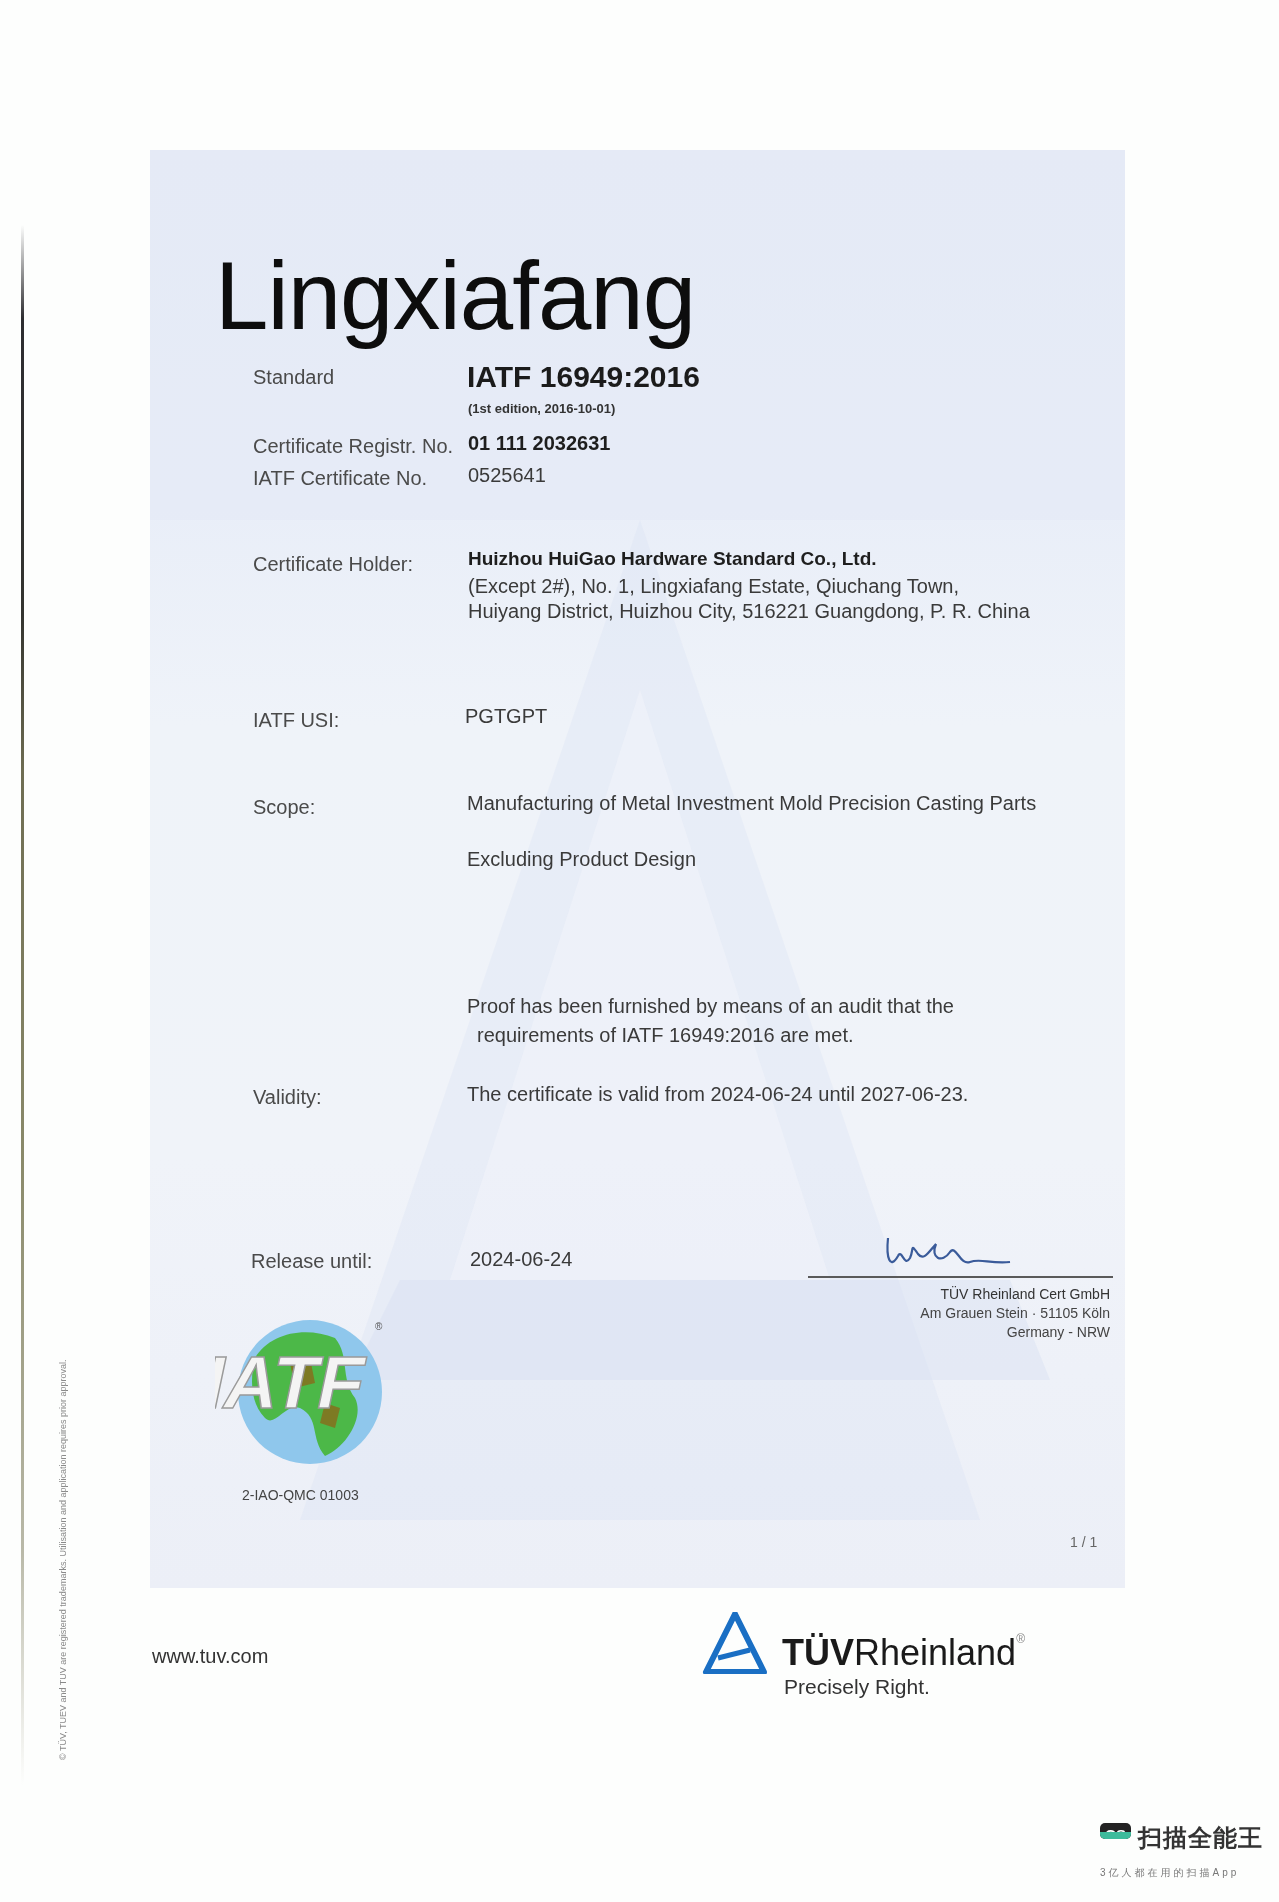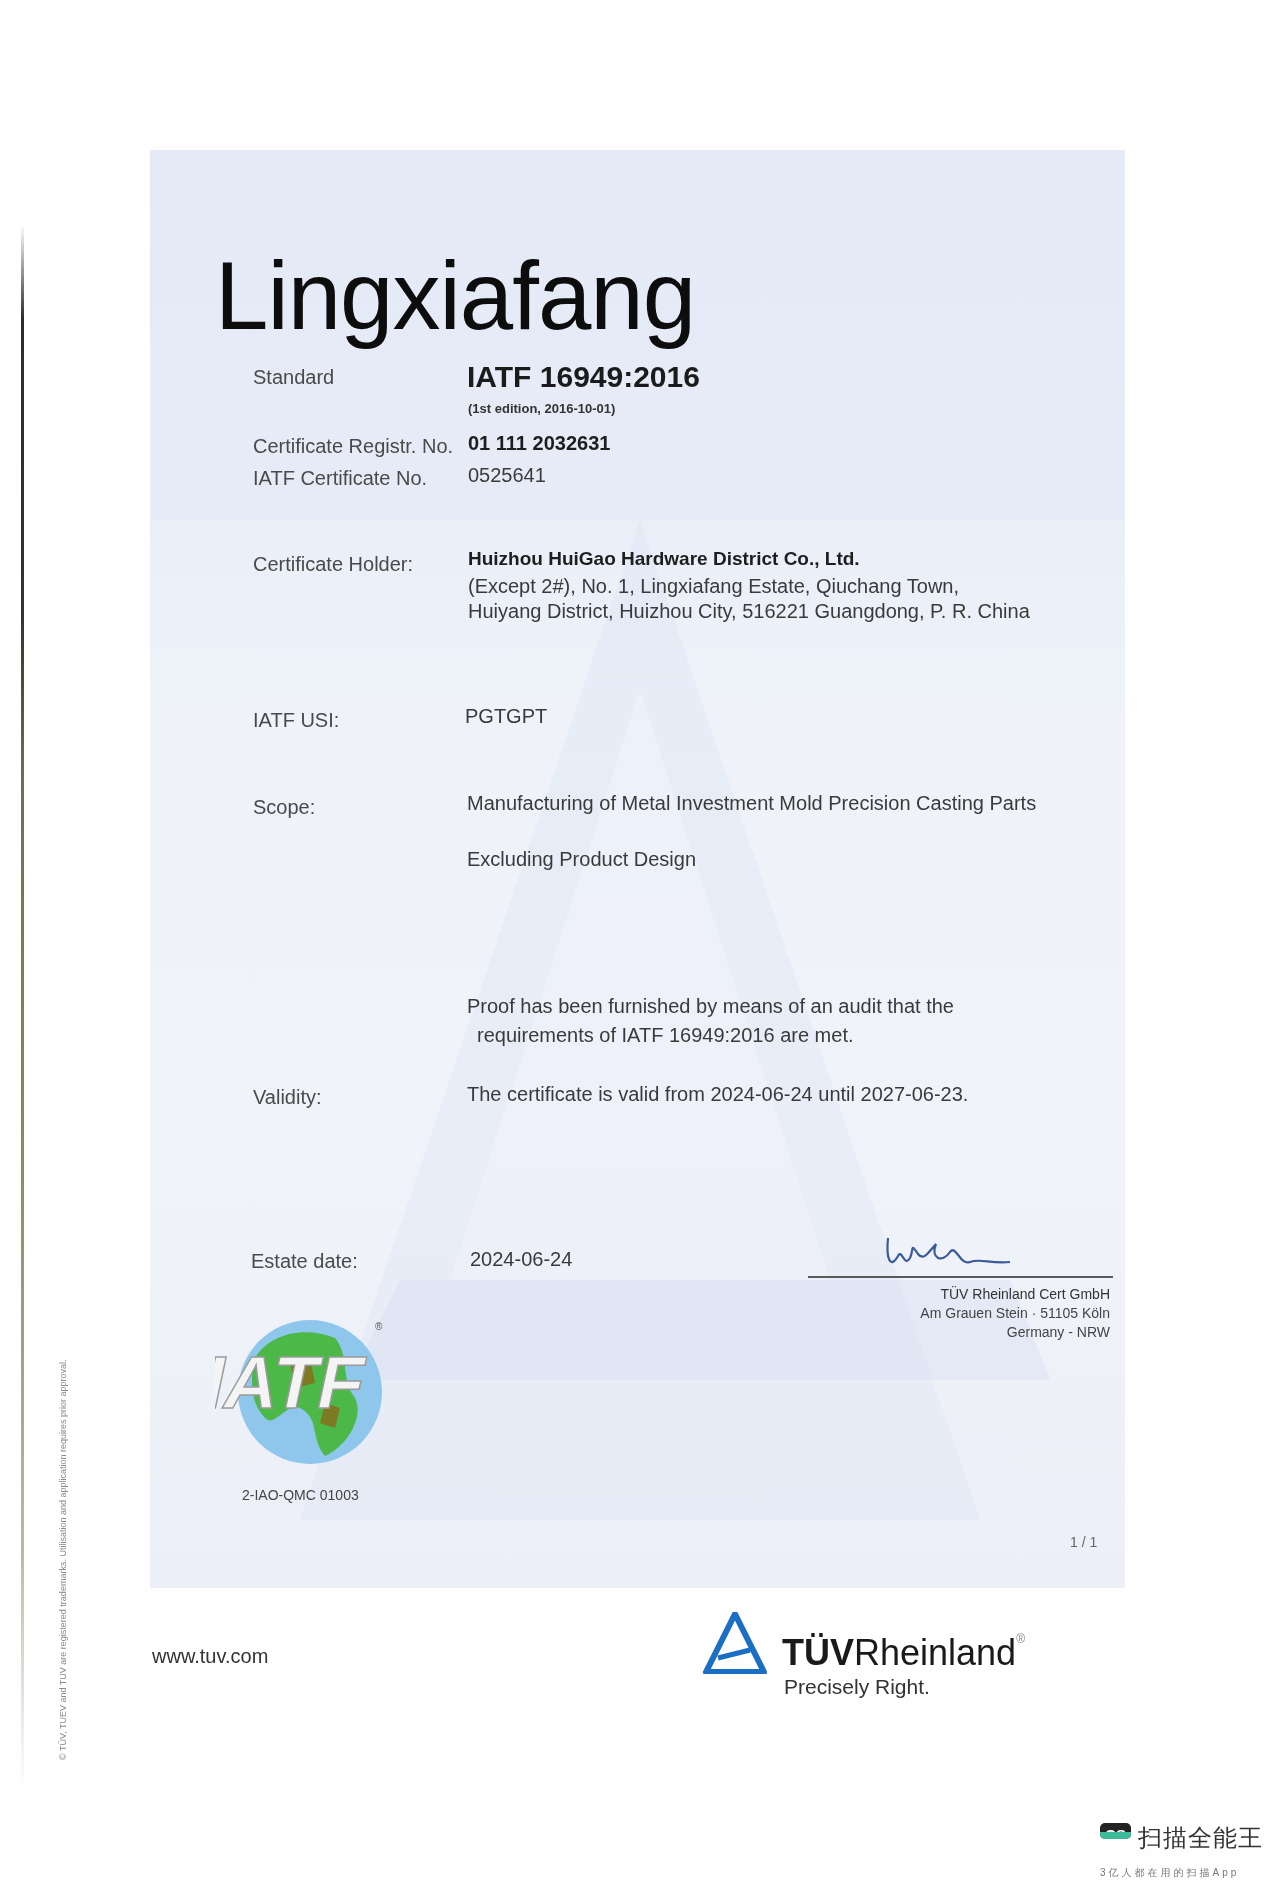--- a/index.html
+++ b/index.html
@@ -23,21 +23,21 @@
   .sig-block { left:860px; top:1285px; width:250px; text-align:right; font-size:14px; color:#444; line-height:19px; }
   .small { font-size:14px; color:#444; }
   .vert { left:58px; top:1760px; transform:rotate(-90deg); transform-origin:0 0; font-size:9px; color:#8a8a8a; white-space:nowrap; }
   .tuv-name { left:782px; top:1632px; font-size:36px; color:#1a1a1a; }
   .tuv-name b { font-weight:bold;margin-top:32px; }
   .tuv-tag { left:784px; top:1675px; font-size:21px; color:#333; }
   .reg { font-size:12px; vertical-align:top; color:#888; }
   .cs-logo { left:1100px; top:1823px; width:31px; height:16px; border-radius:5px; background:#232323; overflow:hidden; }
   .cs-logo .bar { position:absolute; left:0; bottom:0; width:100%; height:7px; background:#3dbb9b; }
   .cs-logo .txt { position:absolute; left:0; top:3px; width:100%; text-align:center; color:#fff; font-weight:bold; font-size:15px; }
-  .cs-name { left:1138px; top:1822px; font-size:24px; font-weight:normal; color:#333; letter-spacing:1px; }
+  .cs-name { left:1138px; top:1822px; font-size:24px; font-weight:bold; color:#333; letter-spacing:1px; }
   .cs-tag { left:1100px; top:1866px; font-size:10px; color:#777; letter-spacing:3px; }
 </style>
 </head>
 <body>
 
 <div class="abs edge-line"></div>
 
 <div class="abs panel"></div>
 <div class="abs panel-top"></div>
 
@@ -52,38 +52,38 @@
 <div class="abs lbl" style="left:213px;top:366px;">Standard</div>
 <div class="abs std-val" style="left:467px;top:360px;">IATF 16949:2016</div>
 <div class="abs edition" style="left:468px;top:401px;">(1st edition, 2016-10-01)</div>
 
 <div class="abs lbl" style="left:213px;top:435px;">Certificate Registr. No.</div>
 <div class="abs val bold" style="left:468px;top:432px;">01 111 2032631</div>
 <div class="abs lbl" style="left:213px;top:467px;">IATF Certificate No.</div>
 <div class="abs val" style="left:468px;top:464px;">0525641</div>
 
 <div class="abs lbl" style="left:213px;top:553px;">Certificate Holder:</div>
-<div class="abs val bold" style="left:468px;top:548px;font-size:19px;">Huizhou HuiGao Hardware District Co., Ltd.</div>
+<div class="abs val bold" style="left:468px;top:548px;font-size:19px;">Huizhou HuiGao Hardware Standard Co., Ltd.</div>
 <div class="abs addr" style="left:468px;top:574px;">(Except 2#), No. 1, Lingxiafang Estate, Qiuchang Town,</div>
 <div class="abs addr" style="left:468px;top:599px;">Huiyang District, Huizhou City, 516221 Guangdong, P. R. China</div>
 
 <div class="abs lbl" style="left:213px;top:709px;">IATF USI:</div>
 <div class="abs val" style="left:449px;top:705px;margin-left:16px;">PGTGPT</div>
 
 <div class="abs lbl" style="left:213px;top:796px;">Scope:</div>
 <div class="abs val" style="left:467px;top:792px;">Manufacturing of Metal Investment Mold Precision Casting Parts</div>
 <div class="abs val" style="left:467px;top:848px;">Excluding Product Design</div>
 
 <div class="abs val" style="left:467px;top:995px;">Proof has been furnished by means of an audit that the</div>
 <div class="abs val" style="left:477px;top:1024px;">requirements of IATF 16949:2016 are met.</div>
 
 <div class="abs lbl" style="left:213px;top:1086px;">Validity:</div>
 <div class="abs val" style="left:467px;top:1083px;">The certificate is valid from 2024-06-24 until 2027-06-23.</div>
 
-<div class="abs lbl" style="left:211px;top:1250px;">Estate date:</div>
+<div class="abs lbl" style="left:211px;top:1250px;">Release until:</div>
 <div class="abs val" style="left:470px;top:1248px;">2024-06-24</div>
 
 <svg class="abs" style="left:880px;top:1228px;" width="140" height="48">
   <path d="M8,10 C6,30 10,42 18,28 C22,20 24,40 30,30 C34,22 30,14 38,26 C44,34 50,22 56,16 C50,30 62,36 70,24 C76,16 80,38 90,34 C100,30 110,36 130,34" stroke="#3a5b9a" stroke-width="2.2" fill="none"></path>
 </svg>
 <div class="abs sig-line"></div>
 <div class="abs sig-block">
   <div style="color:#333;">TÜV Rheinland Cert GmbH</div>
   <div>Am Grauen Stein · 51105 Köln</div>
   <div>Germany - NRW</div>

